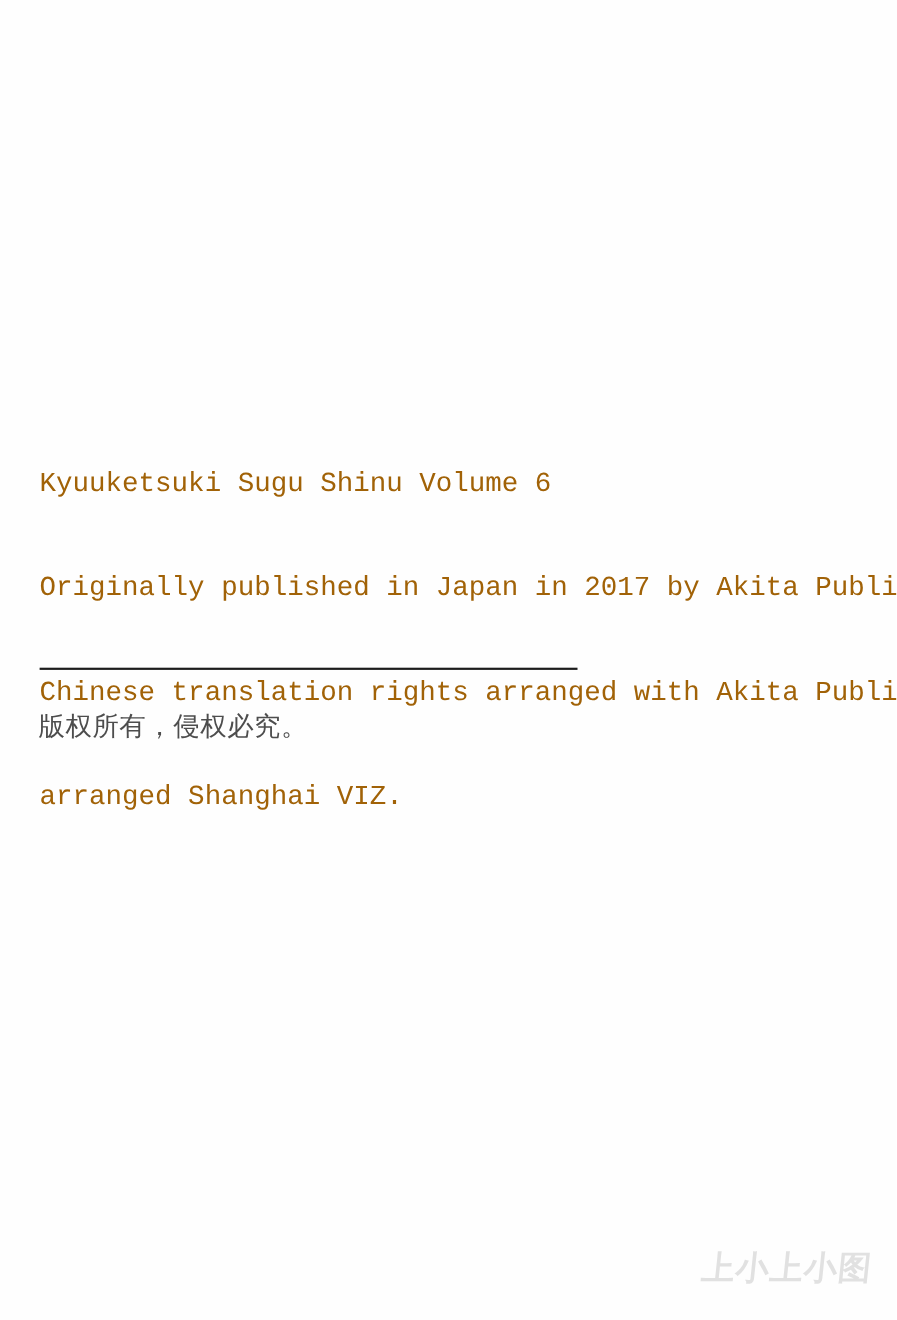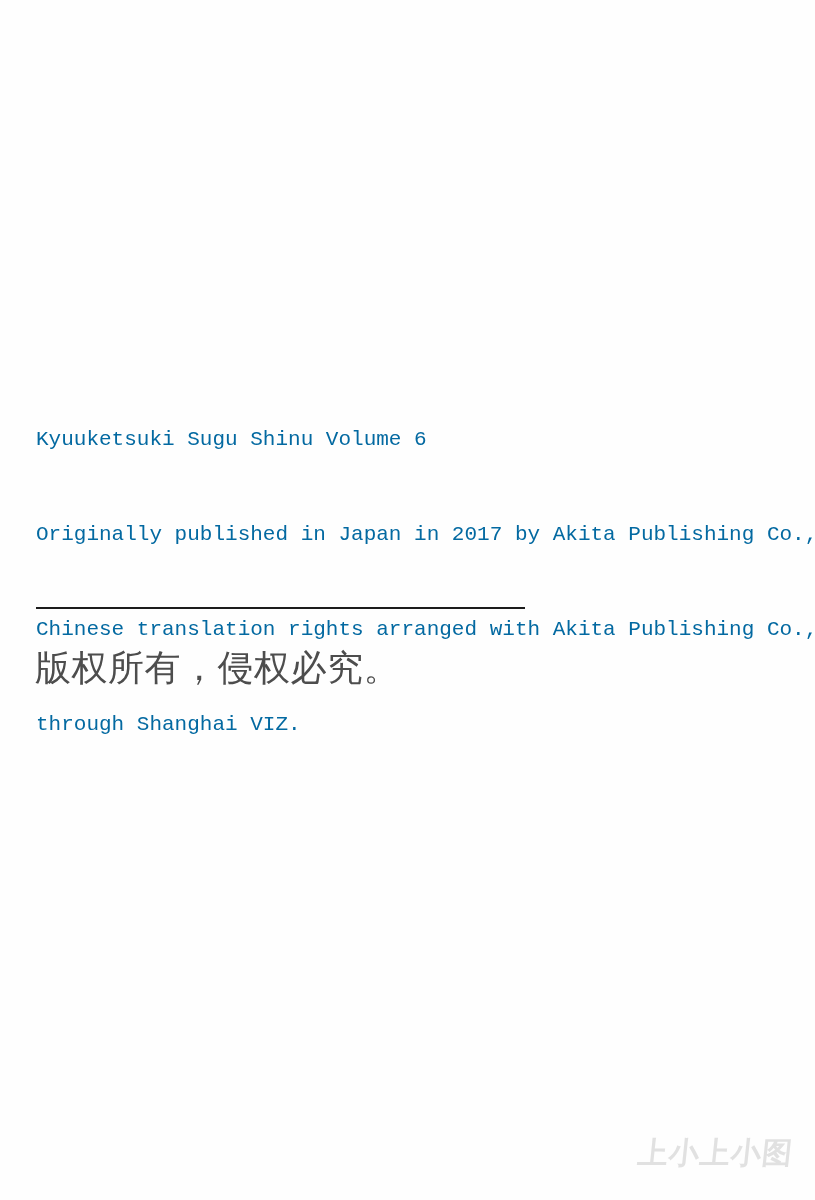--- a/index.html
+++ b/index.html
@@ -18,43 +18,43 @@
     position: absolute;
     inset: 0;
     background: #fefefe;
   }
   .copyright-block {
     position: absolute;
     left: 36px;
     top: 361px;
     width: 740px;
     font-family: "Liberation Mono", "DejaVu Sans Mono", monospace;
-    font-size: 21px;
+    font-size: 25px;
     line-height: 31.6px;
-    color: #0369a1;
+    color: #a16207;
     letter-spacing: 0px;
     white-space: pre;
   }
   .copyright-line {
     height: 31.6px;
   }
   .divider {
     position: absolute;
     left: 36px;
     top: 607px;
     width: 489px;
     height: 2px;
     background: #1c1c1c;
   }
   .notice-line {
     position: absolute;
     left: 35px;
     top: 644px;
     font-family: "DejaVu Serif", "Liberation Serif", serif;
-    font-size: 36px;
+    font-size: 24px;
     font-weight: 400;
     color: #4d4d4d;
     letter-spacing: 0.5px;
     white-space: nowrap;
   }
   .watermark {
     position: absolute;
     right: 22px;
     bottom: 26px;
     font-family: "DejaVu Sans", sans-serif;
@@ -69,21 +69,21 @@
 </style>
 </head>
 <body>
 
 <div class="page">
 
   <div class="copyright-block">
     <div class="copyright-line">Kyuuketsuki Sugu Shinu Volume 6</div>
     <div class="copyright-line">Originally published in Japan in 2017 by Akita Publishing Co.,Ltd.</div>
     <div class="copyright-line">Chinese translation rights arranged with Akita Publishing Co.,Ltd.</div>
-    <div class="copyright-line">through Shanghai VIZ.</div>
+    <div class="copyright-line">arranged Shanghai VIZ.</div>
   </div>
 
   <div class="divider"></div>
 
   <div class="notice-line">版权所有，侵权必究。</div>
 
   <div class="watermark">上小上小图</div>
 
 </div>
 

